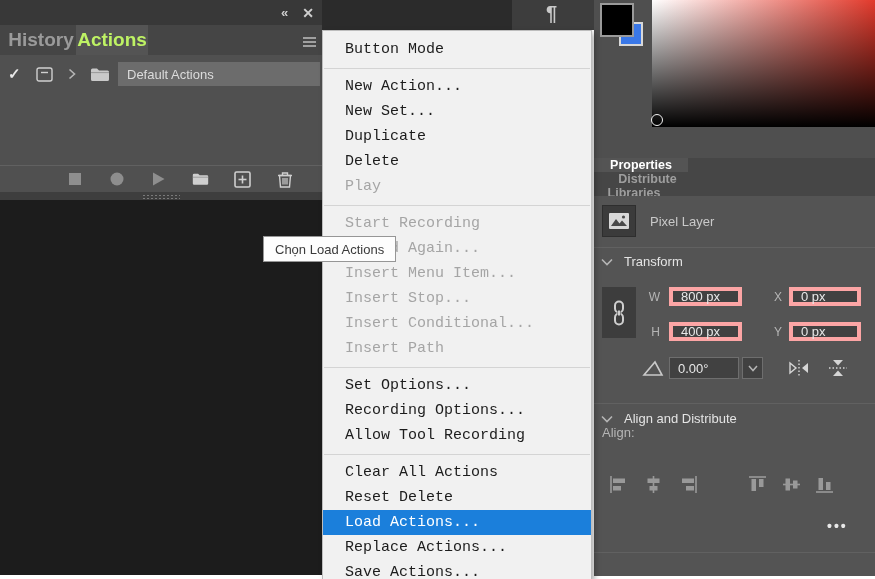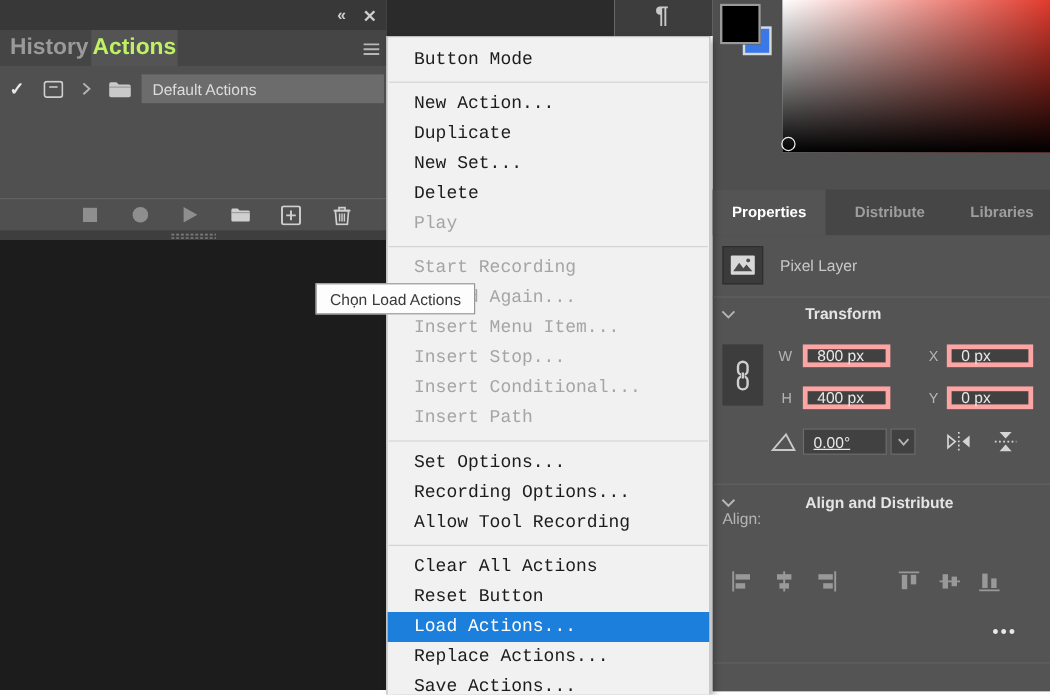--- a/index.html
+++ b/index.html
@@ -53,41 +53,41 @@
   .color-field { position:absolute; left:58px; top:0; width:223px; height:127px;
                  background:linear-gradient(to bottom, rgba(0,0,0,0) 0%, #000 100%),
                             linear-gradient(to right, #ffffff 0%, #e23a2c 100%); }
   .color-marker { position:absolute; left:57px; top:114px; width:12px; height:12px; border:1.5px solid #f2f2f2;
                   border-radius:50%; background:transparent; }
   .fg-swatch { position:absolute; left:6px; top:3px; width:34px; height:34px; background:#000;
                border:2px solid #9a9a9a; z-index:2; }
   .bg-swatch { position:absolute; left:25px; top:22px; width:24px; height:24px; background:#3a78e8;
                border:2px solid #d8d8d8; z-index:1; }
 
-  .prop-tab-row { position:absolute; left:0; top:158px; width:281px; height:38px; background:#464646; display:flex; }
+  .prop-tab-row { position:absolute; left:0; top:158px; width:281px; height:38px; background:#464646; display:flex;flex-direction:column; }
   .prop-tab { height:38px; display:flex; align-items:center; justify-content:center; font-size:12.5px; font-weight:bold; color:#9e9e9e; }
   .prop-tab.active { background:#545454; color:#ffffff; width:94px; }
   .prop-tab.adjustments { width:107px; }
   .prop-tab.libraries { width:80px; }
   .prop-content { position:absolute; left:0; top:196px; width:281px; height:380px; background:#545454; }
 
   .pixel-row { position:absolute; left:8px; top:9px; display:flex; align-items:center; gap:14px; }
   .pixel-icon-btn { width:34px; height:32px; background:#3b3b3b; border:1px solid #2e2e2e; display:flex; align-items:center; justify-content:center; }
   .pixel-label { font-size:13px; color:#c9c9c9; }
   .h-div { position:absolute; left:0; width:281px; height:1px; background:#616161; }
   .section-header { position:absolute; left:7px; display:flex; align-items:center; gap:11px; }
-  .section-title { font-size:13px; font-weight:bold; color:#e4e4e4;margin-left:47px; }
+  .section-title { font-size:13px; font-weight:normal; color:#e4e4e4; }
   .chev { display:flex; align-items:center; }
 
   .link-btn { position:absolute; left:8px; top:91px; width:34px; height:51px; background:#3d3d3d; display:flex; align-items:center; justify-content:center; }
   .dim-label { position:absolute; width:16px; font-size:12px; color:#b5b5b5; text-align:right; }
   .field { position:absolute; height:19px; background:#414141; border:4px solid #fca5a5; display:flex; align-items:center;
            padding-left:8px; font-size:13px; color:#e8e8e8; }
   .angle-field { position:absolute; left:75px; top:161px; width:70px; height:22px; background:#414141; border:1px solid #6e6e6e;
-                 display:flex; align-items:center; padding-left:8px; font-size:13px; color:#e8e8e8;text-decoration:underline; }
+                 display:flex; align-items:center; padding-left:8px; font-size:13px; color:#e8e8e8; }
   .angle-drop { position:absolute; left:148px; top:161px; width:21px; height:22px; background:#414141; border:1px solid #6e6e6e;
                 display:flex; align-items:center; justify-content:center; }
   .flip-btn { position:absolute; top:160px; width:26px; height:24px; display:flex; align-items:center; justify-content:center; }
 
   .align-label { position:absolute; left:8px; top:229px; font-size:13px; color:#b5b5b5; }
   .align-btn { position:absolute; top:278px; width:20px; height:20px; display:flex; align-items:center; justify-content:center; }
   .more-dots { position:absolute; left:233px; top:322px; font-size:14px; font-weight:bold; color:#e8e8e8; letter-spacing:2px; }
 </style>
 </head>
 <body>
@@ -186,38 +186,38 @@
 
   <div class="top-dark"></div>
   <div class="top-gray">
     <span class="pilcrow">¶</span>
   </div>
 
   <div class="context-menu">
     <div class="menu-item">Button Mode</div>
     <div class="menu-sep"></div>
     <div class="menu-item">New Action...</div>
+    <div class="menu-item">New Set...</div>
     <div class="menu-item">Duplicate</div>
-    <div class="menu-item">New Set...</div>
     <div class="menu-item">Delete</div>
     <div class="menu-item disabled">Play</div>
     <div class="menu-sep"></div>
     <div class="menu-item disabled">Start Recording</div>
     <div class="menu-item disabled">Record Again...</div>
     <div class="menu-item disabled">Insert Menu Item...</div>
     <div class="menu-item disabled">Insert Stop...</div>
     <div class="menu-item disabled">Insert Conditional...</div>
     <div class="menu-item disabled">Insert Path</div>
     <div class="menu-sep"></div>
     <div class="menu-item">Set Options...</div>
     <div class="menu-item">Recording Options...</div>
     <div class="menu-item">Allow Tool Recording</div>
     <div class="menu-sep"></div>
     <div class="menu-item">Clear All Actions</div>
-    <div class="menu-item">Reset Button</div>
+    <div class="menu-item">Reset Delete</div>
     <div class="menu-item selected">Load Actions...</div>
     <div class="menu-item">Replace Actions...</div>
     <div class="menu-item">Save Actions...</div>
   </div>
 
   <div class="tooltip">Chọn Load Actions</div>
 
   <div class="right-panel">
 
     <div class="color-field">

